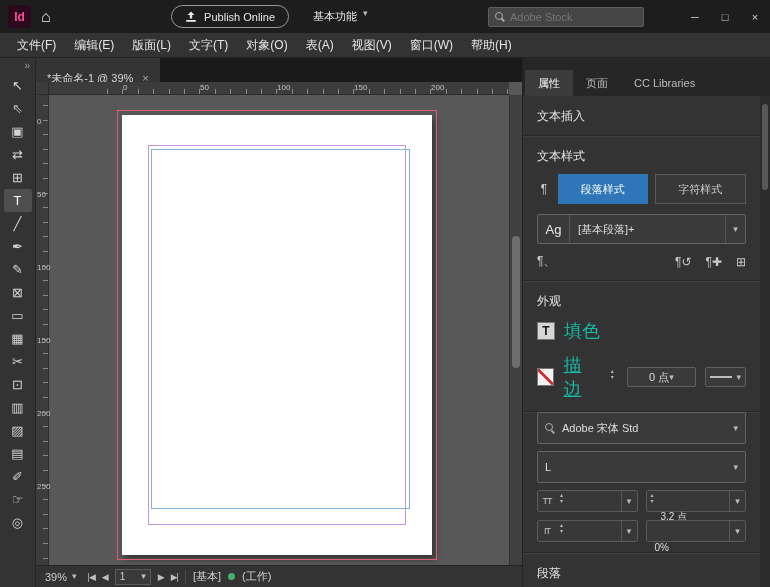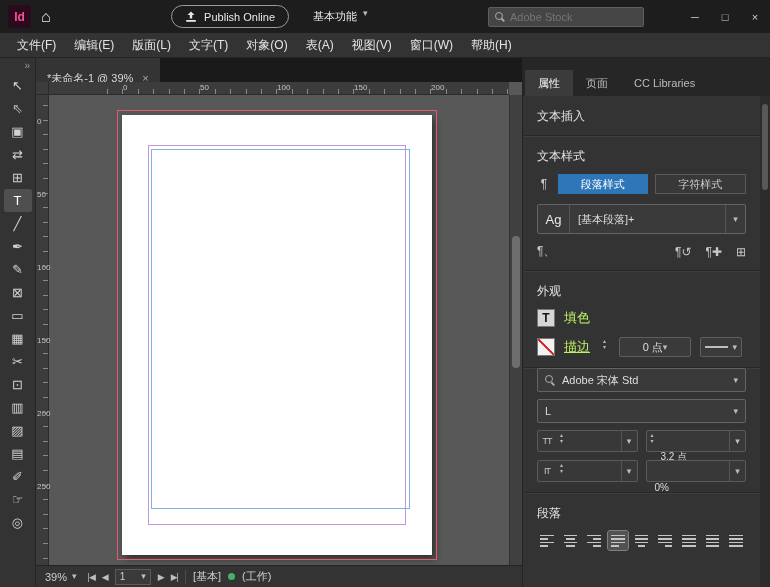--- a/index.html
+++ b/index.html
@@ -76,44 +76,44 @@
   .panel-tabs { height:38px; background:#262626; display:flex; align-items:flex-end; padding-left:2px; }
   .ptab { height:26px; display:flex; align-items:center; padding:0 13px; font-size:11px; color:#bdbdbd; }
   .ptab.active { background:#3b3b3b; color:#fff; }
   .panel-scroll { position:absolute; right:0; top:38px; width:10px; bottom:0; background:#2c2c2c; }
   .panel-scroll .thumb { position:absolute; left:2px; right:2px; top:8px; height:86px; background:#585858; border-radius:4px; }
   .panel-body { position:absolute; top:38px; left:0; right:10px; bottom:0; overflow:hidden; padding:0 14px; }
   .sec-title { font-size:12px; color:#e2e2e2; margin:12px 0 9px; }
   .divider { height:1px; background:#272727; box-shadow:0 1px 0 #3e3e3e; margin:10px -14px 0; }
   .seg-row { display:flex; align-items:center; gap:7px; margin:2px 0 10px; }
   .seg-icon { width:14px; color:#c8c8c8; font-size:12px; text-align:center; }
-  .seg { flex:1; height:20px; display:flex; align-items:center; justify-content:center; font-size:11px;text-align:right; }
+  .seg { flex:1; height:30px; display:flex; align-items:center; justify-content:center; font-size:11px;text-align:right; }
   .seg.active { background:#2e76b8; color:#fff; }
   .seg.inactive { border:1px solid #5a5a5a; background:#383838; color:#d0d0d0; }
   .style-dd { display:flex; height:30px; border:1px solid #646464; background:#3a3a3a; align-items:stretch; border-radius:2px; margin-bottom:9px; }
   .ag { width:32px; display:flex; align-items:center; justify-content:center; color:#e8e8e8; font-size:13px; border-right:1px solid #555; }
   .style-name { flex:1; display:flex; align-items:center; padding-left:8px; color:#ddd; font-size:11px; }
   .dd-cell { width:20px; display:flex; align-items:center; justify-content:center; border-left:1px solid #555; }
   .picon-row { display:flex; align-items:center; color:#c8c8c8; font-size:12px; gap:14px; margin-bottom:4px; }
   .picon-row .sp { flex:1; }
   .prop-row { display:flex; align-items:center; gap:9px; margin-bottom:10px; }
   .swatch-t { width:18px; height:18px; background:#d6d6d6; color:#151515; display:flex; align-items:center; justify-content:center;
     font-weight:bold; font-size:12px; border:1px solid #777; }
   .swatch-none { width:18px; height:18px; background:#f2f2f2; border:1px solid #777;
     background-image:linear-gradient(45deg,transparent 44%,#d83030 44%,#d83030 56%,transparent 56%); }
-  .lbl { font-size:13px; color:#bef264; }
+  .lbl { font-size:18px; color:#14b8a6; }
   .lbl.link { text-decoration:underline; }
   .stp { display:flex; flex-direction:column; width:11px; line-height:0; }
   .stp i { font-style:normal; font-size:6px; color:#b5b5b5; height:6px; text-align:center; }
   .field { height:20px; border:1px solid #5f5f5f; background:#3a3a3a; display:flex; align-items:center;
     font-size:11px; color:#ddd; border-radius:2px; }
   .weightbox { width:72px; justify-content:center; padding:0 5px; }
   .strokestyle { width:42px; justify-content:flex-end; padding:0 4px; gap:4px; }
   .strokestyle .line { flex:1; height:2px; background:#bdbdbd; }
-  .select { display:flex; align-items:center; height:24px; border:1px solid #646464; background:#3a3a3a; border-radius:2px;
+  .select { display:flex; align-items:center; height:32px; border:1px solid #646464; background:#3a3a3a; border-radius:2px;
     padding:0 7px; gap:7px; margin-bottom:7px; font-size:11px; color:#ddd; }
   .select .val { flex:1; }
   .char-grid { display:grid; grid-template-columns:1fr 1fr; gap:8px; }
   .combo { display:flex; align-items:center; height:22px; border:1px solid #5a5a5a; background:#383838; border-radius:2px; }
   .cicon { width:18px; font-size:9px; color:#c8c8c8; text-align:center; letter-spacing:-1px; }
   .cval { flex:1; font-size:10px; color:#ddd; padding:0 3px; white-space:nowrap; overflow:hidden;margin-top:32px; }
   .cdd { width:16px; border-left:1px solid #555; align-self:stretch; display:flex; align-items:center; justify-content:center; }
   .align-row { display:flex; gap:4px; margin-bottom:10px; }
   .abtn { width:21px; height:19px; display:flex; flex-direction:column; justify-content:center; gap:2px; padding:3px 3px; border-radius:2px; }
   .abtn i { display:block; height:1.5px; background:#c4c4c4; width:100%; }

